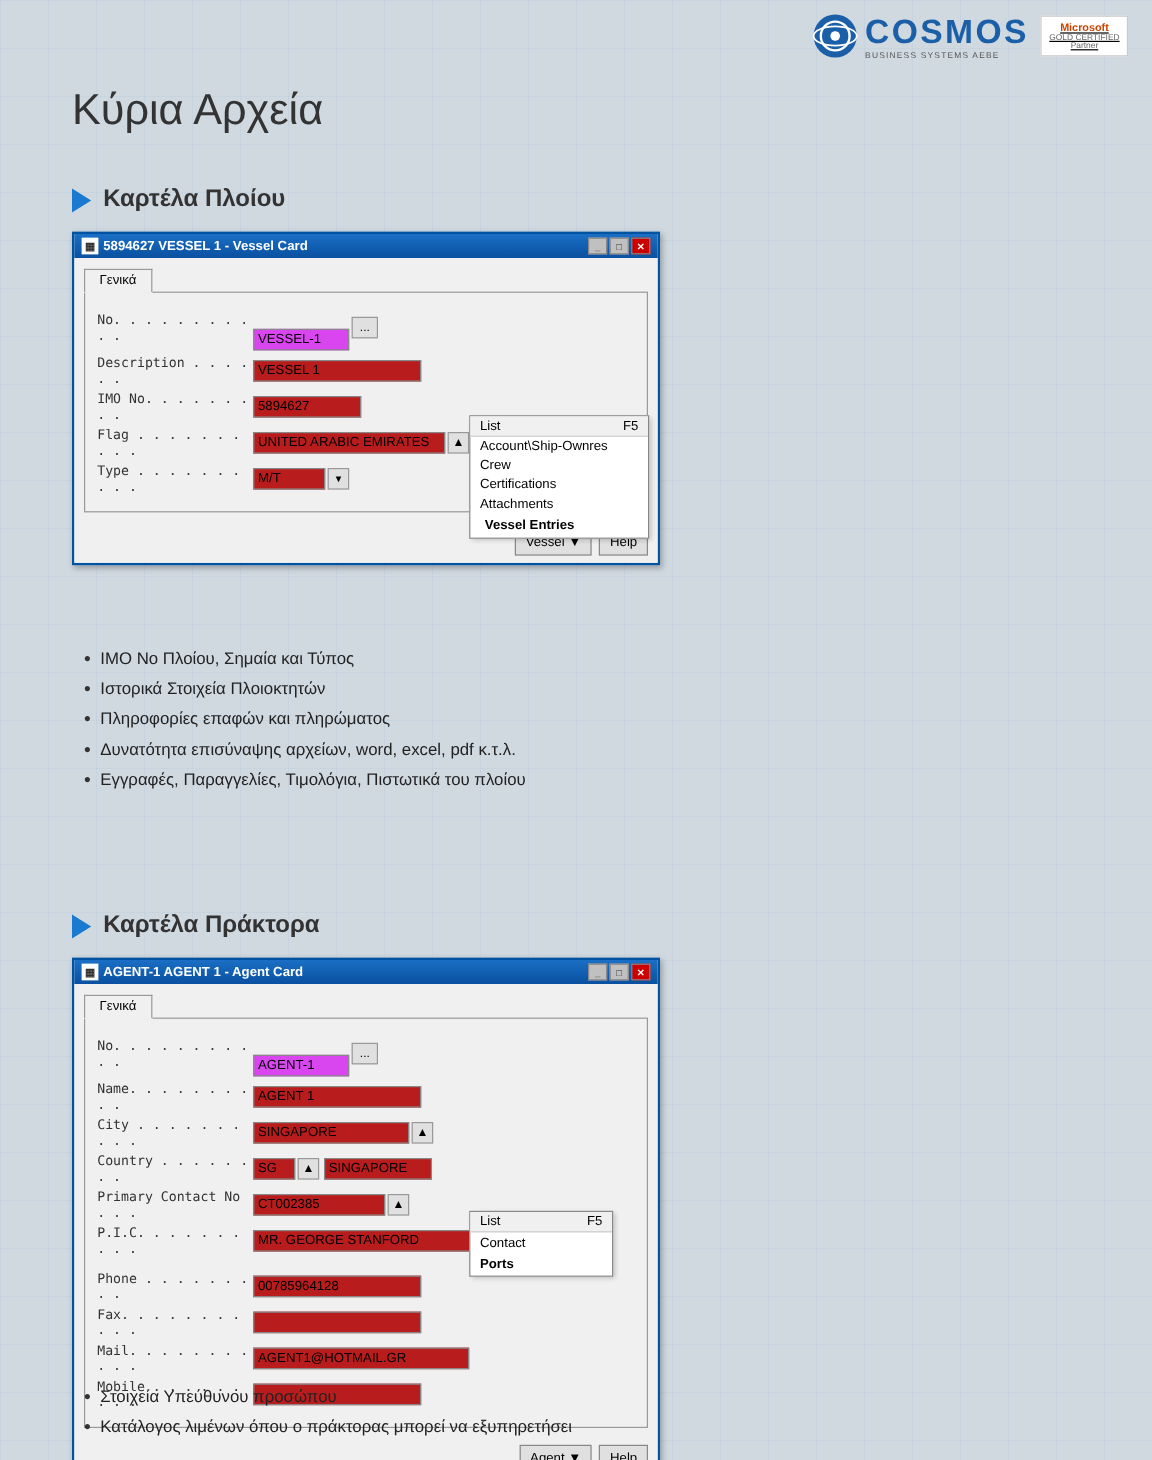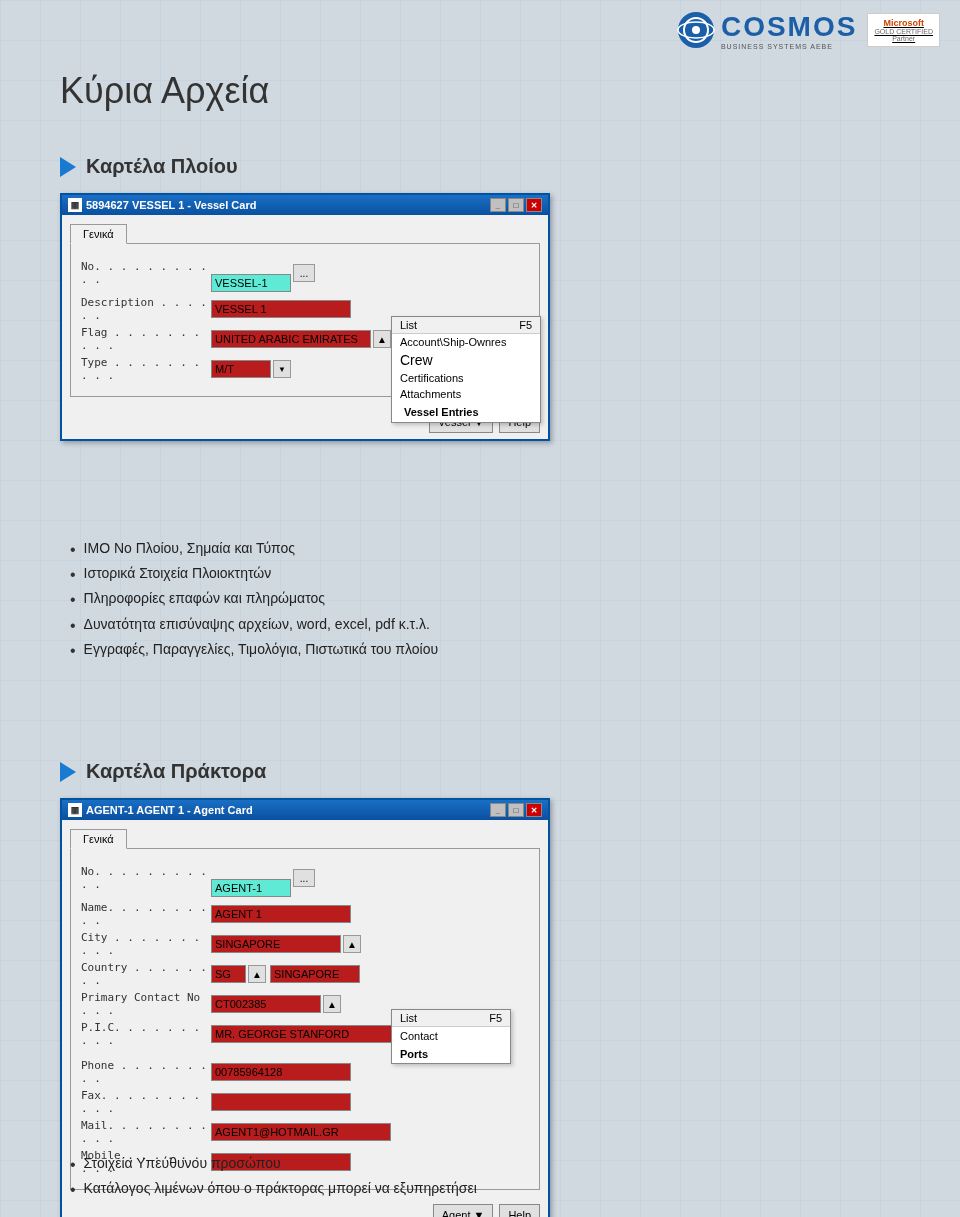--- a/index.html
+++ b/index.html
@@ -216,21 +216,21 @@
 
     .form-input {
       background: #b91c1c;
       border: 1px solid #888;
       padding: 1px 3px;
       font-size: 11px;
       height: 18px;
     }
 
     .form-input.blue {
-      background: #5eead4;
+      background: #d946ef;
       color: #000;
       margin-top: 20px;
     }
 
     .btn-dots {
       width: 22px;
       height: 18px;
       background: #e0e0e0;
       border: 1px solid #999;
       font-size: 10px;
@@ -373,33 +373,37 @@
           <span class="form-label">No. . . . . . . . . . .</span>
           <input class="form-input blue" style="width: 80px;" value="VESSEL-1" readonly="">
           <div class="btn-dots">...</div>
         </div>
 
         <div class="form-row">
           <span class="form-label">Description . . . . . .</span>
           <input class="form-input" style="width: 140px;" value="VESSEL 1" readonly="">
         </div>
 
+        <div class="form-row">
+          <span class="form-label">IMO No. . . . . . . . .</span>
+          <input class="form-input" style="width: 90px;" value="5894627" readonly="">
+        </div>
 
         <div class="form-row" style="position:relative">
           <span class="form-label">Flag . . . . . . . . . .</span>
           <input class="form-input" style="width: 160px;" value="UNITED ARABIC EMIRATES" readonly="">
           <div class="btn-nav">▲</div>
 
           <div style="position:absolute; left:310px; top:-10px; background:white; border:1px solid #888; width:150px; z-index:20; box-shadow:2px 2px 4px rgba(0,0,0,0.2); font-size:11px;">
             <div style="display:flex;justify-content:space-between;padding:2px 8px;background:#f0f0f0;border-bottom:1px solid #ccc;">
               <span>List</span>
               <span>F5</span>
             </div>
             <div style="padding:2px 8px;font-size:11px;cursor:pointer;">Account\Ship-Ownres</div>
-            <div style="padding:2px 8px;font-size:14px;cursor:pointer;">Crew</div>
+            <div style="padding:2px 8px;font-size:11px;cursor:pointer;">Crew</div>
             <div style="padding:2px 8px;font-size:11px;cursor:pointer;">Certifications</div>
             <div style="padding:2px 8px;font-size:11px;cursor:pointer;">Attachments</div>
             <div style="padding:4px 12px;font-size:11px;cursor:pointer;font-weight:bold;">Vessel Entries</div>
           </div>
         </div>
 
         <div class="form-row">
           <span class="form-label">Type . . . . . . . . . .</span>
           <input class="form-input" style="width: 60px;" value="M/T" readonly="">
           <div class="btn-dropdown">▼</div>

